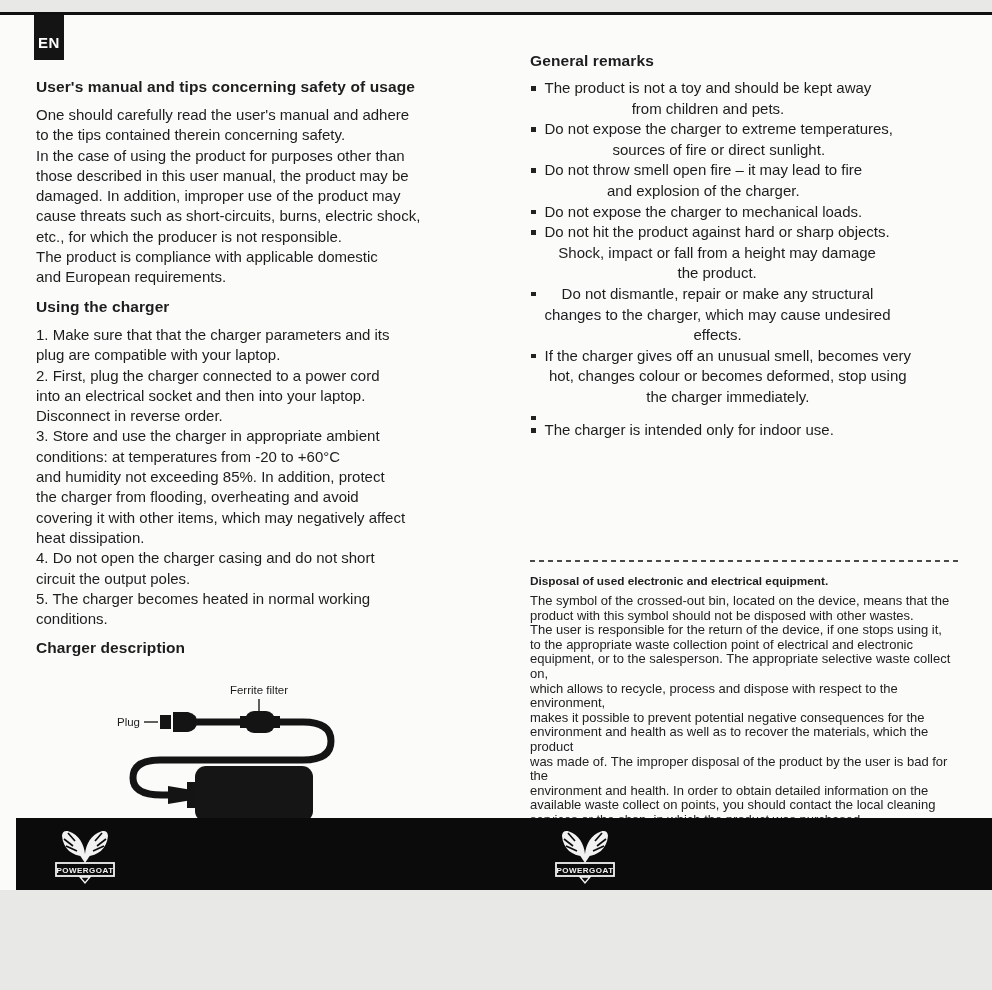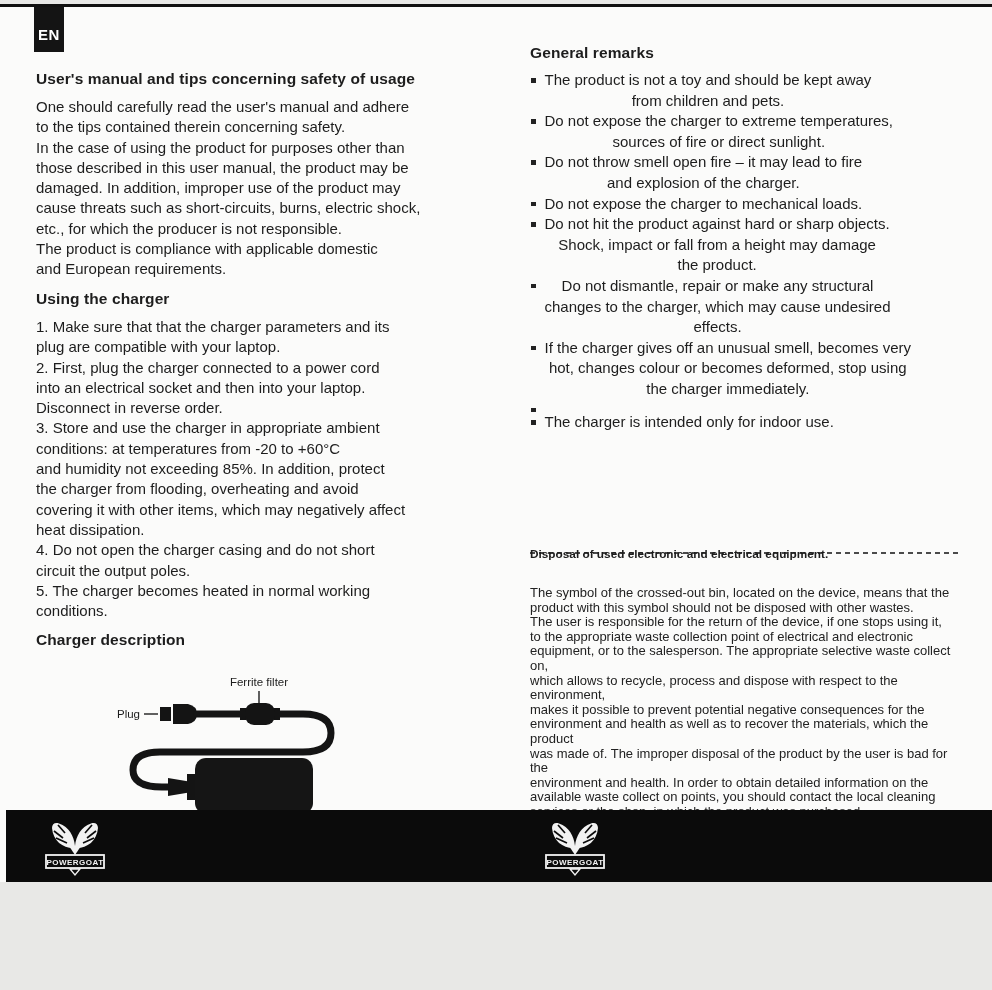--- a/index.html
+++ b/index.html
@@ -1,17 +1,17 @@
 <!DOCTYPE html>
 <html style="--paper: #fbfbfa; --ink: #1d1d1d; --footer_bg: #0b0b0b; --badge_bg: #141414;"><head>
 <meta charset="utf-8">
 <style>
   html,body{margin:0;padding:0;background:#e8e8e6;}
   #page{
-    position:relative;width:992px;height:878px;margin:4px auto;
+    position:relative;width:992px;height:878px;margin:12px auto;
     background:var(--paper,#fbfbfa);
     font-family:"Liberation Sans", sans-serif;
     color:var(--ink,#1d1d1d);
     overflow:hidden;
   }
   .topline{position:absolute;top:0;left:0;right:0;height:3px;background:#101010;}
   .en-badge{
     position:absolute;left:34px;top:3px;width:30px;height:45px;
     background:var(--badge_bg,#141414);color:#fff;font-weight:bold;font-size:15px;
     display:flex;align-items:flex-end;justify-content:center;padding-bottom:9px;box-sizing:border-box;
@@ -41,21 +41,21 @@
   .set-line .itm{margin-right:16px;font-family:Liberation Serif, serif;}
   
   .marks{position:absolute;left:694px;top:872px;display:flex;align-items:center;gap:15px;}
   .ukca{font-weight:800;font-size:25px;line-height:21px;letter-spacing:1px;color:#111;}
   .rohs{border:2.5px solid #111;width:64px;}
   .rohs-top{font-weight:800;font-size:18px;line-height:21px;text-align:left;color:#111;}
   .rohs-bottom{background:#0369a1;color:#fafafa;font-size:10px;line-height:14px;text-align:center;font-weight:600;}
   .ce{font-size:31px;font-weight:600;letter-spacing:5px;color:#14532d;font-family:Liberation Mono, monospace;}
   .recycle{font-size:37px;line-height:37px;color:#111;font-family:"DejaVu Sans",sans-serif;}
   
-  .footer{position:absolute;left:6px;right:0;bottom:0;height:72px;background:var(--footer_bg,#0b0b0b);text-align:right;}
+  .footer{position:absolute;left:16px;right:0;bottom:0;height:72px;background:var(--footer_bg,#0b0b0b);text-align:right;}
   .goat-logo{position:absolute;top:7px;}
   
   .diagram{position:absolute;left:60px;top:658px;}
   svg text{font-family:"Liberation Sans",sans-serif;}
 </style>
 </head>
 <body>
 
 <div id="page">
   <div class="topline"></div>
@@ -167,21 +167,21 @@
         <span class="sq"></span>
       </li>
     <li>
         <span class="sq"></span>
         <span>The charger is intended only for indoor use.</span>
       </li>
   </ul>
 
   <div class="dashed-divider"></div>
 
-  <h3 class="small-heading abs col-right" style="top:543px;">Disposal of used electronic and electrical equipment.</h3>
+  <h3 class="small-heading abs col-right" style="top:562px;">Disposal of used electronic and electrical equipment.</h3>
   <p class="small-body abs col-right" style="top:582px;">The symbol of the crossed-out bin, located on the device, means that the
 product with this symbol should not be disposed with other wastes.
 The user is responsible for the return of the device, if one stops using it,
 to the appropriate waste collection point of electrical and electronic
 equipment, or to the salesperson. The appropriate selective waste collect on,
 which allows to recycle, process and dispose with respect to the environment,
 makes it possible to prevent potential negative consequences for the
 environment and health as well as to recover the materials, which the product
 was made of. The improper disposal of the product by the user is bad for the
 environment and health. In order to obtain detailed information on the

